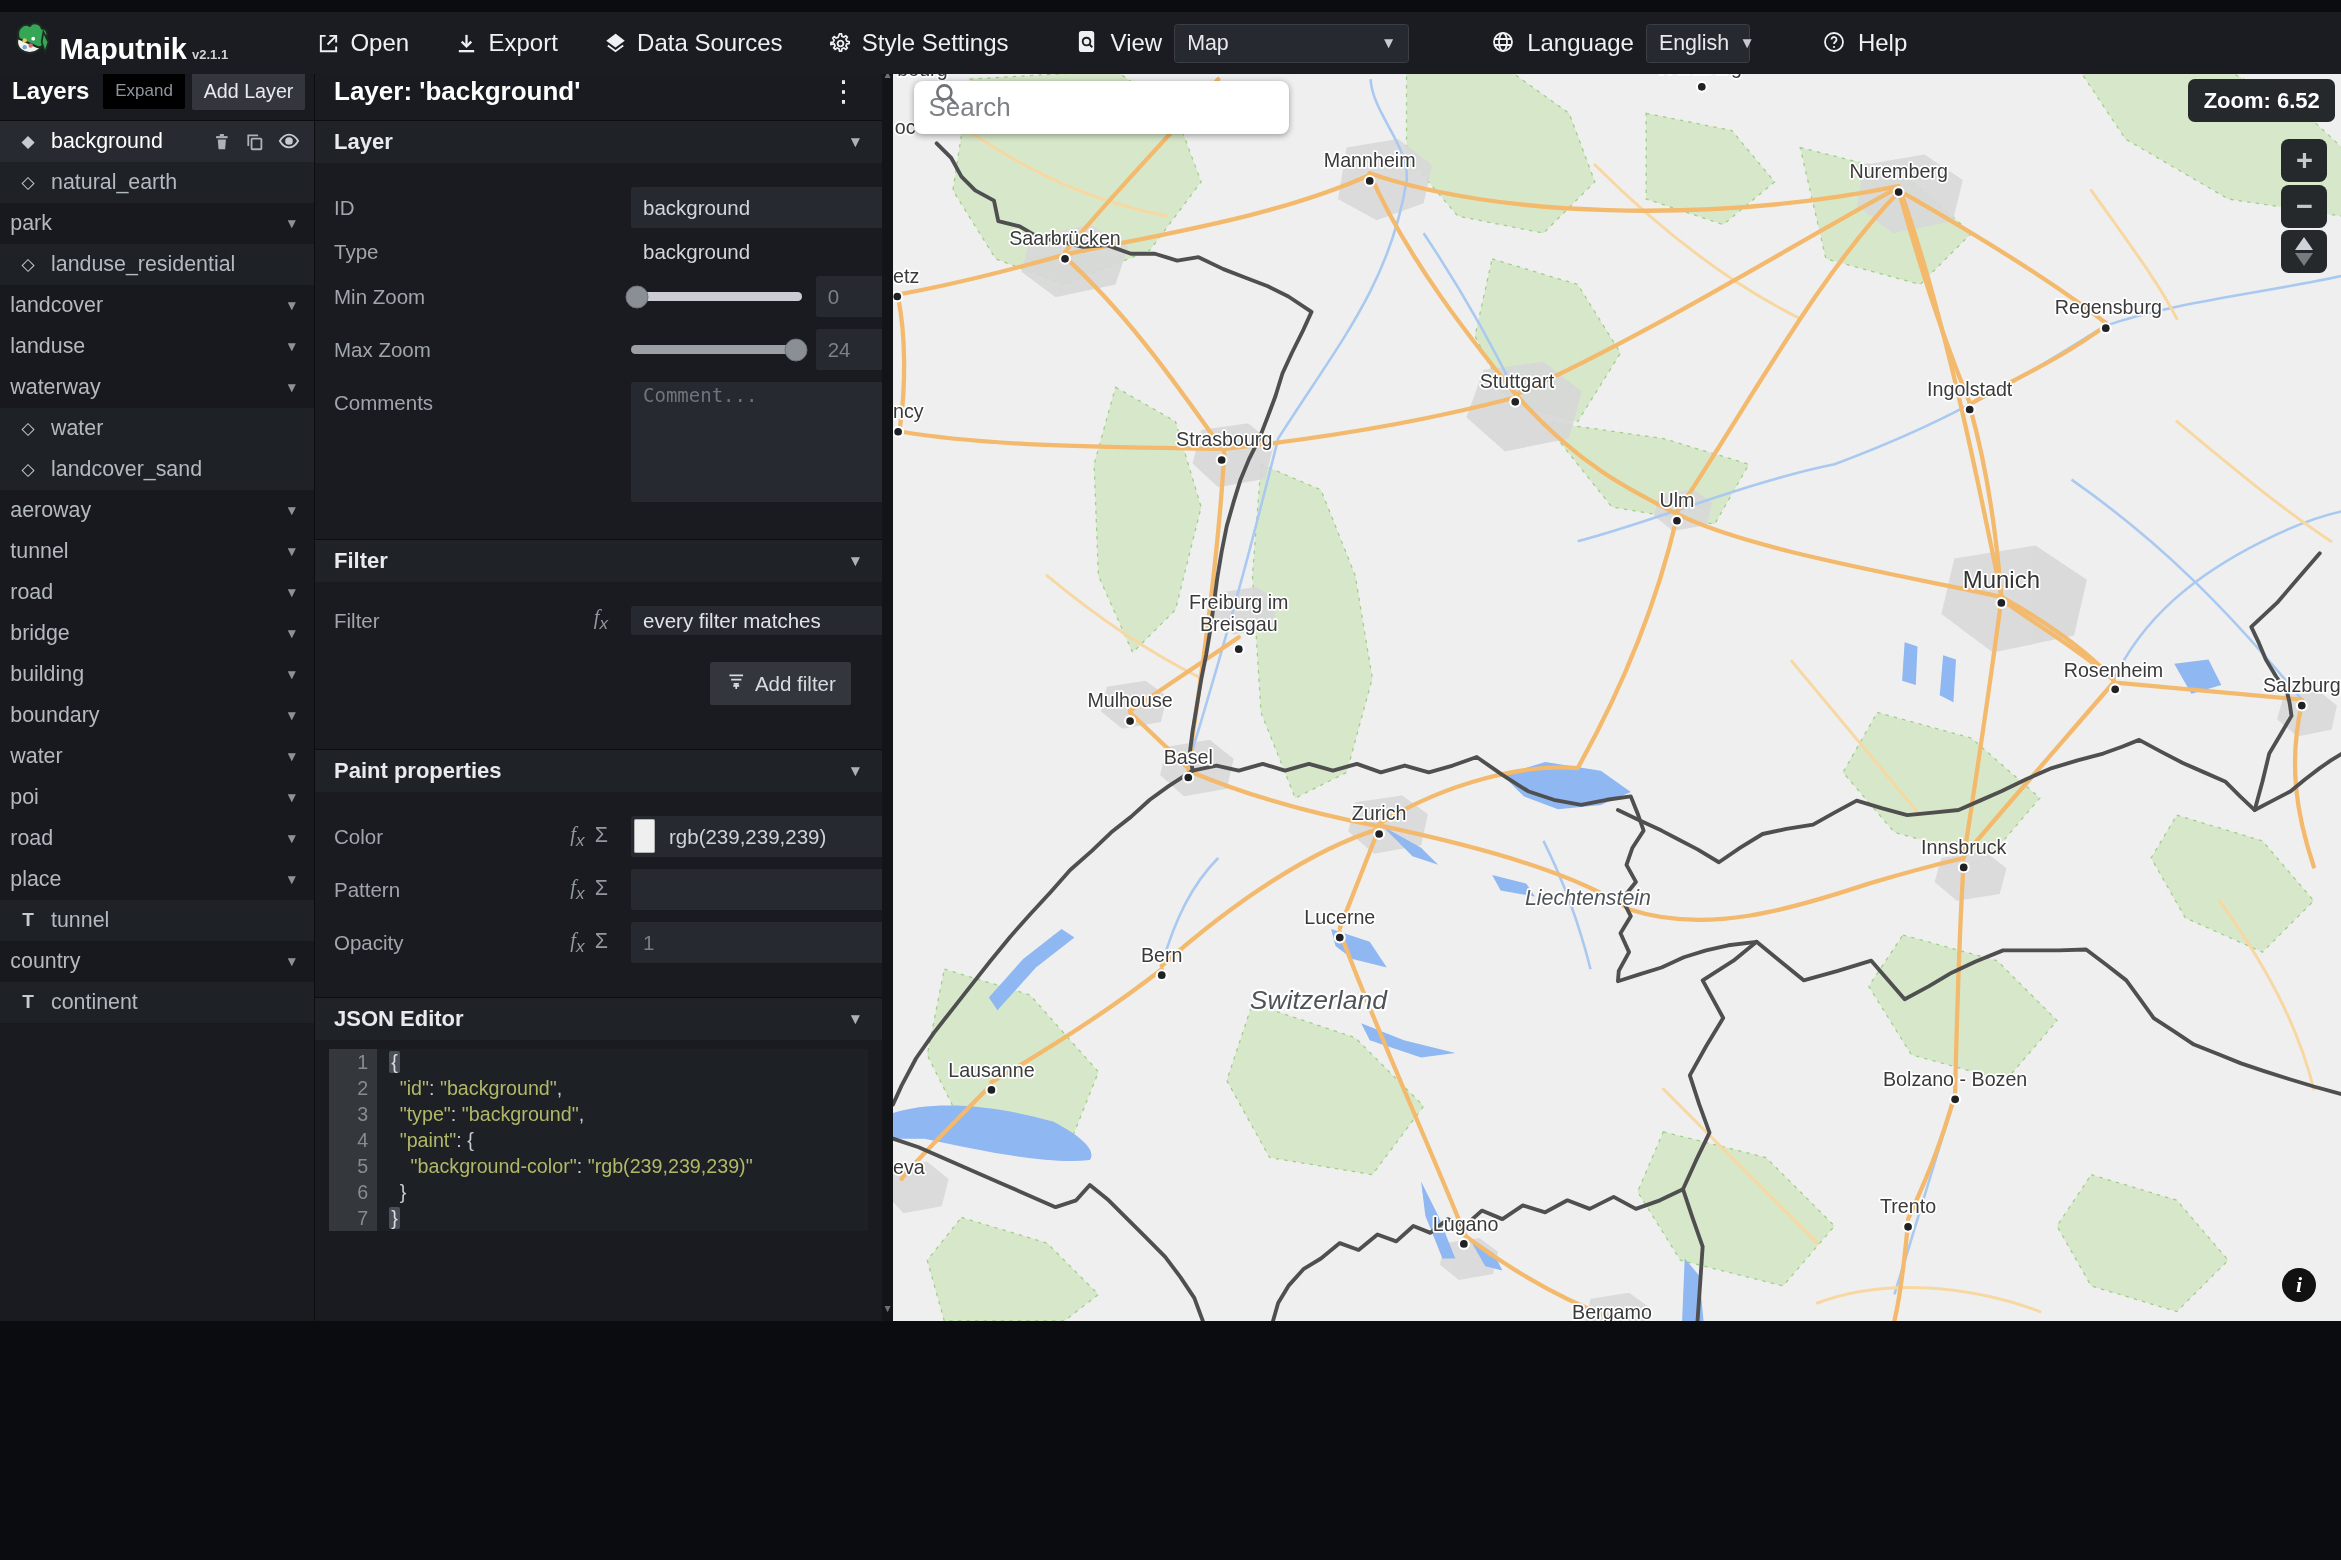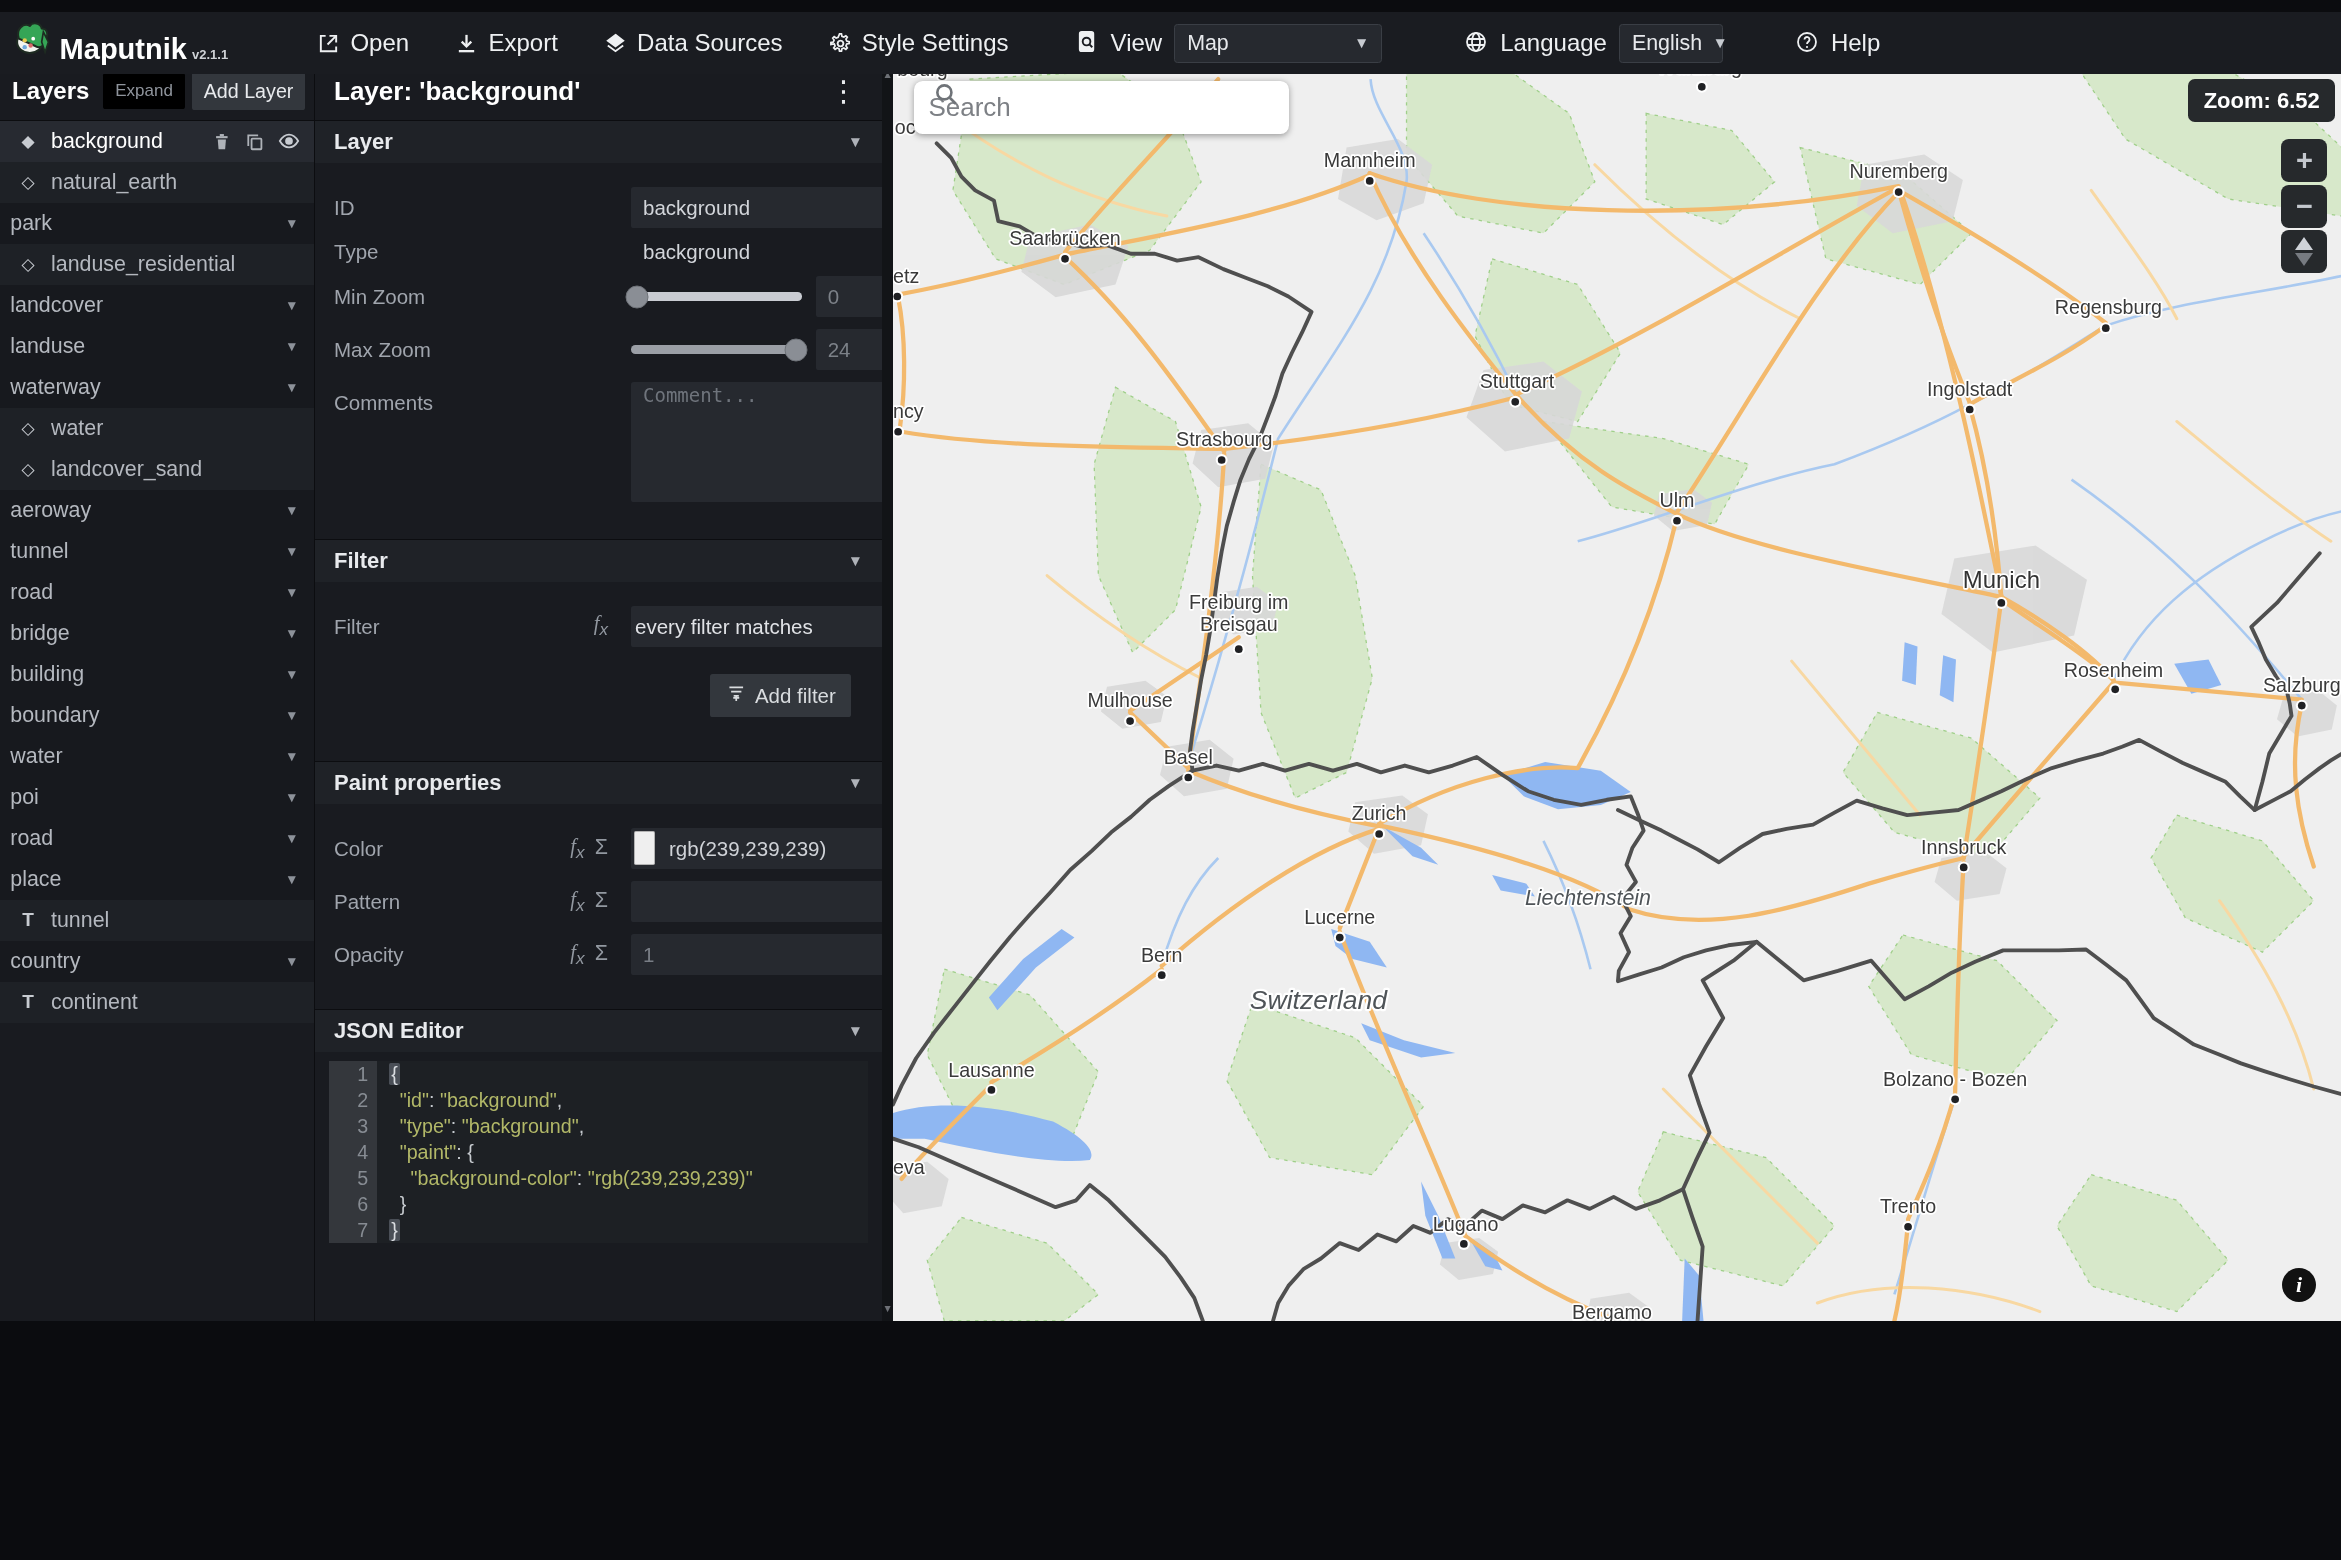--- a/index.html
+++ b/index.html
@@ -12,21 +12,21 @@
   .brand-name{color:#fff;font-size:29px;font-weight:bold;margin-left:8.6px;}
   .brand-ver{color:#cfd2d6;font-size:13px;font-weight:bold;margin-left:5.1px;}
   .tb-nav{display:flex;align-items:center;margin-left:89px;gap:46px;}
   .tb-item{display:flex;align-items:center;gap:10.3px;color:#eef0f2;font-size:24px;cursor:pointer;}
   .tb-item svg{display:block;}
   .tb-group{display:flex;align-items:center;gap:12px;}
   .tb-view{margin-left:67px;}
   .tb-lang{margin-left:82px;}
   .tb-help{margin-left:72px;}
   .tb-select{display:flex;align-items:center;justify-content:space-between;background:#26292f;border:0.9px solid #3a3e45;border-radius:3.4px;height:39px;padding:0 12px;color:#e7e9ec;font-size:21.4px;}
-  .sel-map{width:208px;}
+  .sel-map{width:235px;}
   .sel-lang{width:104px;}
   .caret{color:#c7cbd1;font-size:15.4px;margin-left:10.3px;}
 
   
   .app-body{position:absolute;left:0;top:62px;width:2342px;height:1259px;display:flex;}
 
   
   .layers-panel{width:315px;height:1259px;background:#191b20;border-right:0.9px solid #0c0d10;flex:none;}
   .lp-header{height:58px;display:flex;align-items:center;padding:0 8.6px 0 12px;}
   .lp-title{color:#fff;font-size:24px;font-weight:bold;flex:1;}
@@ -66,21 +66,21 @@
   .zoomrow{display:flex;align-items:center;gap:13.7px;width:276px;}
   .slider{position:relative;width:171px;height:8.6px;border-radius:4.3px;}
   .slider.minz{background:#c9ccd2;}
   .slider.maxz{background:#9b9fa6;}
   .handle{position:absolute;top:50%;width:23px;height:23px;border-radius:50%;background:#8a8e95;border:0.9px solid #6f7379;transform:translate(-50%,-50%);}
   .numbox{width:79px;height:41px;background:#26292f;border-radius:2.6px;color:#7c8188;font-size:20.5px;display:flex;align-items:center;padding-left:12px;}
   .comments-area{width:276px;height:120px;background:#26292f;border:none;border-radius:2.6px;resize:vertical;color:#d2d5da;font-family:"DejaVu Sans Mono",monospace;font-size:19px;padding:2px 12px;outline:none;}
   .comments-area::placeholder{color:#6f747c;}
   .frow.align-top{align-items:flex-start;}
   .frow.align-top .flabel{margin-top:8.6px;}
-  .dropdown{width:276px;height:41px;background:#26292f;border-radius:2.6px;color:#e0e2e6;font-size:20.5px;display:flex;align-items:center;justify-content:space-between;padding:0 4px;cursor:pointer;}
+  .dropdown{width:276px;height:29px;background:#26292f;border-radius:2.6px;color:#e0e2e6;font-size:20.5px;display:flex;align-items:center;justify-content:space-between;padding:0 12px;cursor:pointer;}
   .addfilter-row{display:flex;justify-content:flex-end;padding:15.4px 15.4px 22px 0;}
   .btn-addfilter{display:flex;align-items:center;gap:8.6px;background:#33373d;border:none;border-radius:2.6px;color:#d9dcdf;font-size:20.5px;padding:8.6px 15.4px;}
   .color-input{position:relative;}
   .color-input .tinput{padding-left:38px;color:#cfd2d7;}
   .swatch{position:absolute;left:3.4px;top:3.4px;width:20.5px;height:34px;border-radius:1.7px;border:0.9px solid rgba(0,0,0,.25);}
   
   .code{margin:8.6px 13.7px 0 13.7px;display:grid;grid-template-columns:48px 1fr;font-family:"DejaVu Sans Mono",monospace;font-size:19.7px;line-height:26px;}
   .gut{background:#34373c;color:#878c93;text-align:right;padding-right:8.6px;}
   .cln{background:#1d2024;color:#c6cacf;padding-left:12px;white-space:pre;}
   .code .str{color:#b2b868;}

